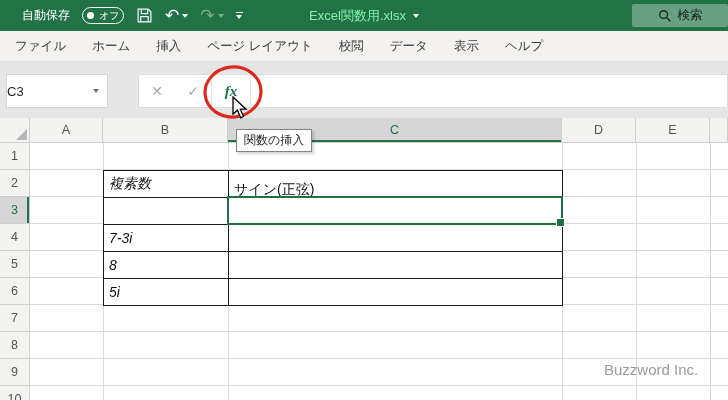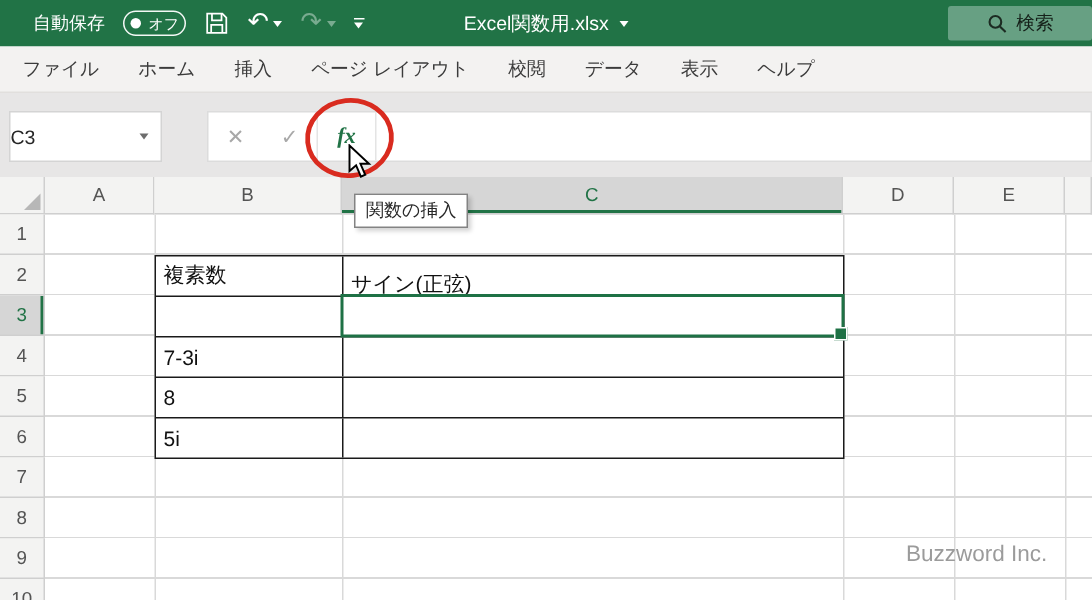--- a/index.html
+++ b/index.html
@@ -22,21 +22,21 @@
   .qat-btn{display:flex;align-items:center;gap:3px;background:none;border:none;padding:0;cursor:default;color:#fff;}
   .arrow-glyph{font-size:17px;line-height:1;color:#fff;font-family:"DejaVu Sans",sans-serif;}
   .arrow-glyph.muted{color:rgba(255,255,255,.4);}
   .tri{width:0;height:0;border-left:3px solid transparent;border-right:3px solid transparent;
     border-top:4px solid #fff;display:inline-block;}
   .tri.muted{border-top-color:rgba(255,255,255,.4);}
   .qat-custom{display:flex;flex-direction:column;align-items:center;gap:2px;background:none;border:none;padding:0;}
   .qat-custom .bar{width:7px;height:1px;background:#fff;}
   .tb-title{position:absolute;left:0;right:0;top:0;height:31px;display:flex;align-items:center;
     justify-content:center;gap:7px;pointer-events:none;}
-  .doc-title{font-size:13px;color:#ffffff;}
+  .doc-title{font-size:13px;color:#86efac;}
   .searchbox{position:absolute;right:0;top:4px;width:96px;height:23px;background:#67a083;
     border-radius:2px;display:flex;align-items:center;justify-content:center;gap:6px;color:#17241d;}
   .search-label{font-size:12.5px;color:#152019;}
   
   .tabsrow{
     position:absolute;left:0;top:31px;width:728px;height:31px;background:#f3f2f1;
     display:flex;align-items:center;padding-left:2px;border-bottom:1px solid #e1dfdd;box-sizing:border-box;
   }
   .tab{font-size:12.5px;color:#3b3b3b;padding:0 13px;background:none;border:none;height:100%;
     display:flex;align-items:center;white-space:nowrap;}
@@ -77,21 +77,21 @@
     justify-content:center;font-size:12.5px;color:#545454;}
   .rowhead.sel{background:#d6d6d6;color:#217346;box-shadow:inset -2px 0 0 #217346;}
   .rowsbg{position:absolute;left:30px;top:25px;right:0;bottom:0;
     background:repeating-linear-gradient(to bottom,#ffffff 0 26px,#d9d9d9 26px 27px);}
   .vline{position:absolute;top:25px;bottom:0;width:1px;background:#d9d9d9;}
   .xltable{position:absolute;left:103px;top:52px;width:460px;height:136px;border:1px solid #1a1a1a;
     box-sizing:border-box;background:#fff;z-index:2;}
   .xlrow{display:flex;height:27px;box-sizing:border-box;border-bottom:1px solid #1a1a1a;}
   .xlrow:last-child{border-bottom:none;height:26px;}
   .xlcell{box-sizing:border-box;font-size:14px;color:#111;padding-left:5px;display:flex;align-items:center;}
-  .xlcell.b{width:125px;border-right:1px solid #1a1a1a;}
+  .xlcell.b{width:125px;border-right:1px solid #1a1a1a;font-style:italic;}
   .xlcell.c{flex:1;margin-top:12px;}
   .selbox{position:absolute;left:227px;top:78px;width:336px;height:29px;border:2px solid #1e7145;
     box-sizing:border-box;z-index:3;}
   .fillhandle{position:absolute;right:-4px;bottom:-4px;width:7px;height:7px;background:#1e7145;
     border:1px solid #fff;box-sizing:content-box;}
   .watermark{position:absolute;left:604px;top:243px;font-size:15px;color:#9b9b9b;z-index:4;white-space:nowrap;}
 </style>
 </head>
 <body>
 

